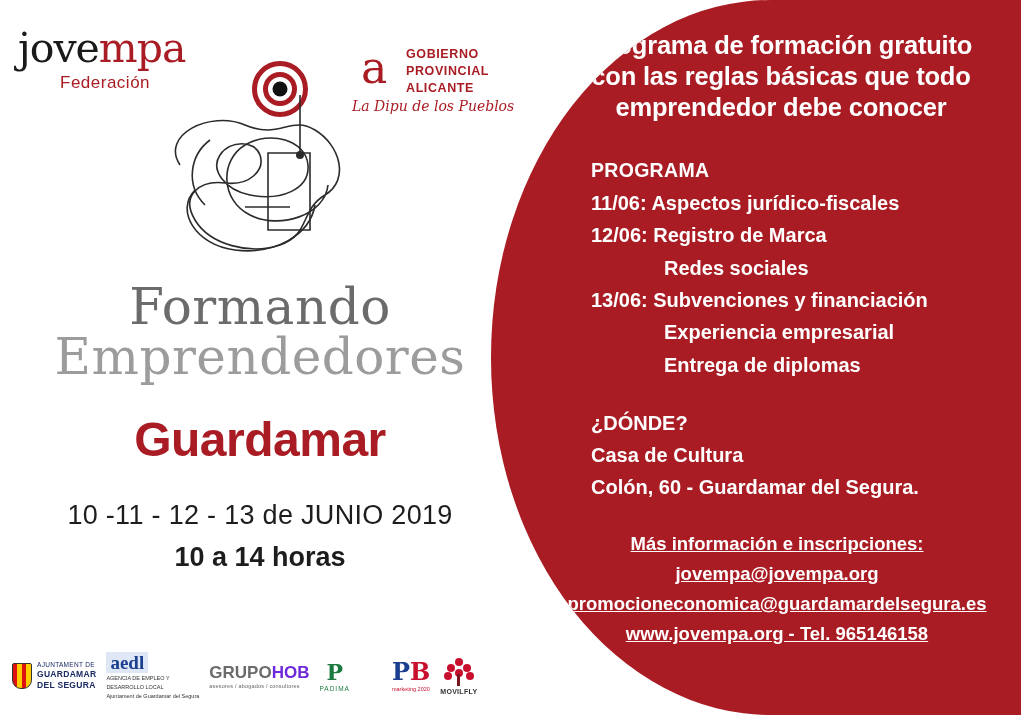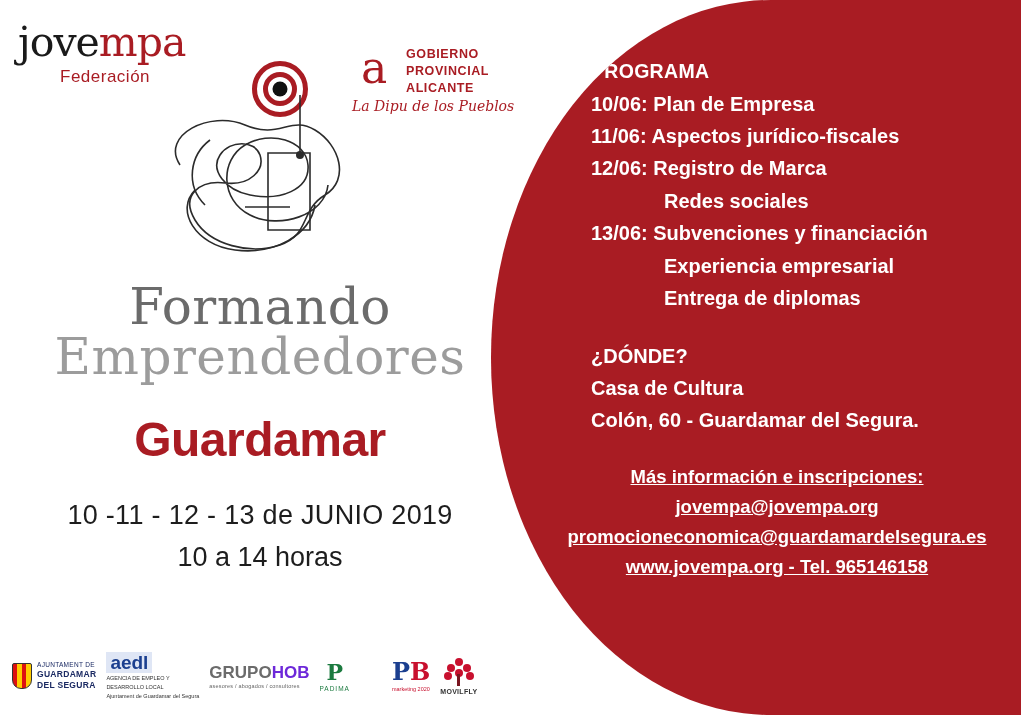--- a/index.html
+++ b/index.html
@@ -85,21 +85,21 @@
 
   
   .top-logos {
     position: absolute;
     left: 0; top: 18px;
     width: 520px;
     height: 90px;
   }
   .jovempa {
     position: absolute;
-    left: 18px; top: 4px;
+    left: 18px; top: 10px;
     width: 200px;
   }
   .jovempa .word {
     font-family: "DejaVu Serif", serif;
     font-size: 41px;
     line-height: 1;
     letter-spacing: -1px;
     color: #1a1a1a;
     font-weight: normal;
   }
@@ -219,21 +219,21 @@
     color: #1d1d1d;
     letter-spacing: 0.3px;
   }
   .hours {
     position: absolute;
     left: 0; top: 542px;
     width: 520px;
     text-align: center;
     font-size: 27px;
     color: #1d1d1d;
-    font-weight: normal;
+    font-weight: bold;
   }
 
   
   .sponsors {
     position: absolute;
     left: 0; bottom: 8px;
     width: 520px; height: 62px;
     display: flex;
     align-items: center;
     gap: 10px;
@@ -253,21 +253,21 @@
     font-weight: bold;
     color: #1b2a63;
     line-height: 1.28;
     letter-spacing: 0.3px;
     text-align: left;
   }
   .sp-guardamar .txt .small { font-size: 6.5px; font-weight: normal; }
 
   .sp-aedl { flex-direction: column; align-items: flex-start; }
   .aedl-main {
-    font-family: Liberation Sans, sans-serif;
+    font-family: Liberation Serif, serif;
     font-size: 19px; font-weight: bold;
     color: #1b3f8f; line-height: 1;
     background: #dfe6f5;
     padding: 1px 4px;
   }
   .aedl-sub { font-size: 5.5px; color: #333; line-height: 1.3; margin-top: 2px; }
 
   .sp-hob { flex-direction: column; align-items: flex-start; }
   .hob-main { font-size: 17px; font-weight: bold; color: #6b6b6b; line-height: 1; }
   .hob-main .o { color: #6d28d9; }
@@ -402,24 +402,28 @@
           <div class="trunk"></div>
         </div>
         <div class="movil-sub">MOVILFLY</div>
       </div>
     </div>
   </div>
 
   <div class="red-panel">
     <div class="red-inner">
 
+      <div class="headline">
+        <div>Programa de formación gratuito</div>
+        <div>con las reglas básicas que todo</div>
+        <div>emprendedor debe conocer</div>
+      </div>
 
       <div class="program-block">
         <div class="program-title">PROGRAMA</div>
-        <div class="program-line">10/06: Plan de Empresa</div>
         <div class="program-line">11/06: Aspectos jurídico-fiscales</div>
         <div class="program-line">12/06: Registro de Marca</div>
         <div class="program-line indent">Redes sociales</div>
         <div class="program-line">13/06: Subvenciones y financiación</div>
         <div class="program-line indent">Experiencia empresarial</div>
         <div class="program-line indent">Entrega de diplomas</div>
       </div>
 
       <div class="where-block">
         <div>¿DÓNDE?</div>

